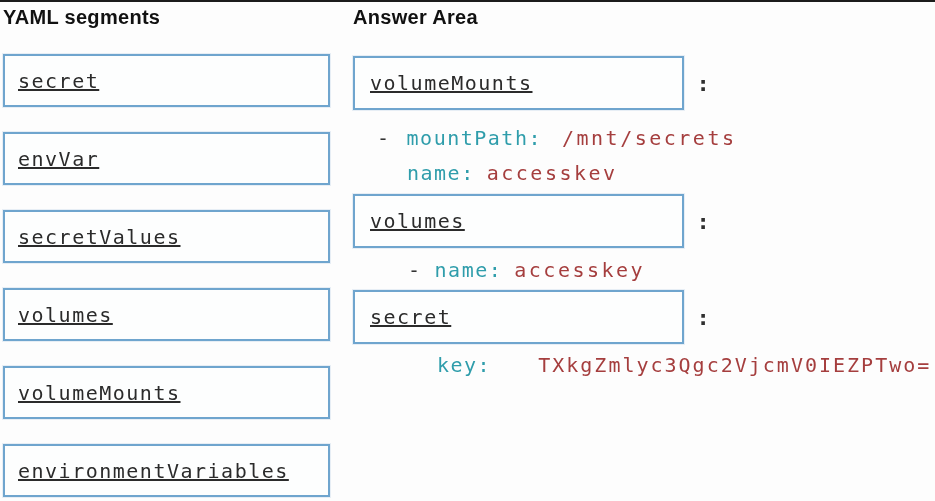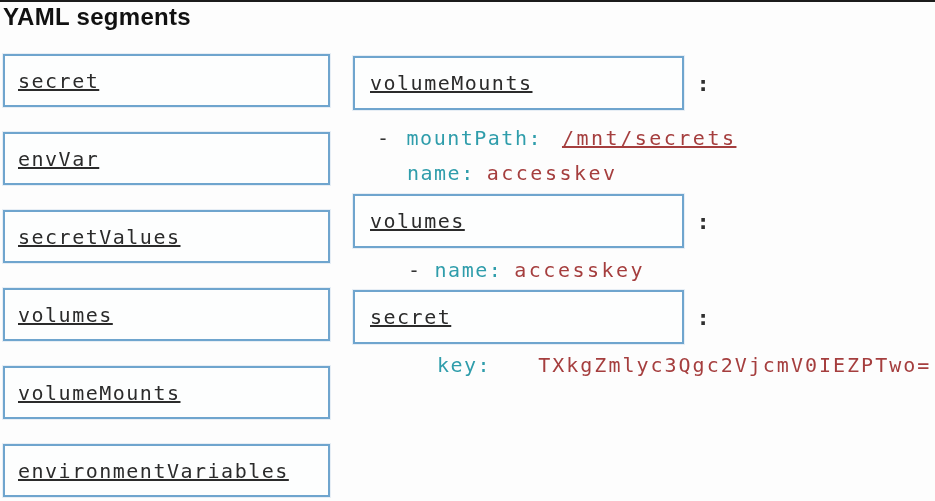--- a/index.html
+++ b/index.html
@@ -8,21 +8,21 @@
     width:935px;height:501px;
     background:#fdfdfd;
     border-top:2px solid #1c1c1c;
     box-sizing:border-box;
     overflow:hidden;
     font-family:"DejaVu Sans Mono","Liberation Mono",monospace;
   }
   .col-title{
     position:absolute;top:0;
     font-family:"Liberation Sans","DejaVu Sans",sans-serif;
-    font-weight:700;font-size:24px;line-height:30px;
+    font-weight:700;font-size:20px;line-height:30px;
     letter-spacing:.3px;color:#111;
   }
   .seg-box{
     position:absolute;
     box-sizing:border-box;
     border:2px solid var(--box-border,#6fa5ce);
     background:#fdfefe;
     display:flex;align-items:center;
     padding-left:13px;
     font-size:20px;letter-spacing:1.5px;
@@ -38,21 +38,21 @@
     font-size:22px;font-weight:700;color:#2f2f2f;
   }
   .code-line{
     position:absolute;white-space:nowrap;
     font-size:20px;letter-spacing:1.5px;line-height:26px;
   }
   .tok-dash{color:#333;}
   .tok-key{color:var(--key-teal,#2f9dab);}
   .tok-val{color:var(--value-red,#a53e3e);letter-spacing:2.5px;}
   .ml-key{margin-left:16px;}
-  .ml-val{margin-left:20px;text-decoration:underline;}
+  .ml-val{margin-left:20px;}
   .b64{letter-spacing:2px;}
 </style>
 </head>
 <body>
 
 <div class="canvas">
 
   <div class="col-title" style="left:3px;">YAML segments</div>
 
   <div class="seg-box left-box" style="top:52px;">
@@ -67,20 +67,21 @@
   <div class="seg-box left-box" style="top:286px;">
       <span>volumes</span>
     </div>
   <div class="seg-box left-box" style="top:364px;">
       <span>volumeMounts</span>
     </div>
   <div class="seg-box left-box" style="top:442px;text-align:center;">
       <span>environmentVariables</span>
     </div>
 
+  <div class="col-title" style="left:353px;">Answer Area</div>
 
   <div class="seg-box right-box" style="top:54px;">
       <span>volumeMounts</span>
     </div>
   <div class="slot-colon" style="top:54px;">:</div>
 
   <div class="code-line" style="left:377px;top:123px;">
     <span class="tok-dash">-</span><span class="tok-key ml-key">mountPath:</span><span class="tok-val ml-val">/mnt/secrets</span>
   </div>
   <div class="code-line" style="left:407px;top:158px;">

